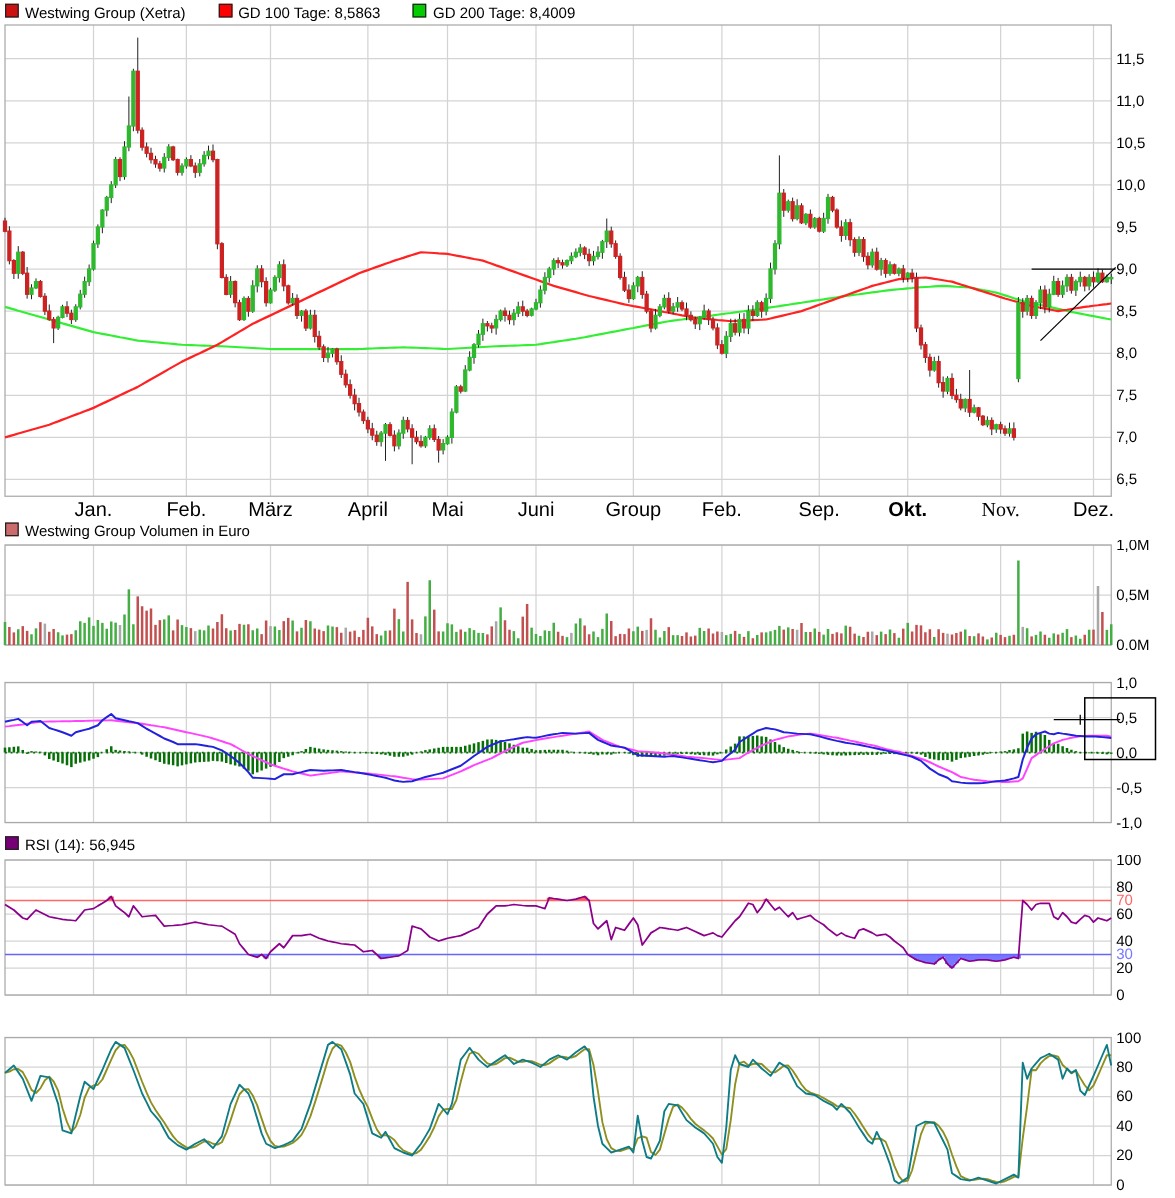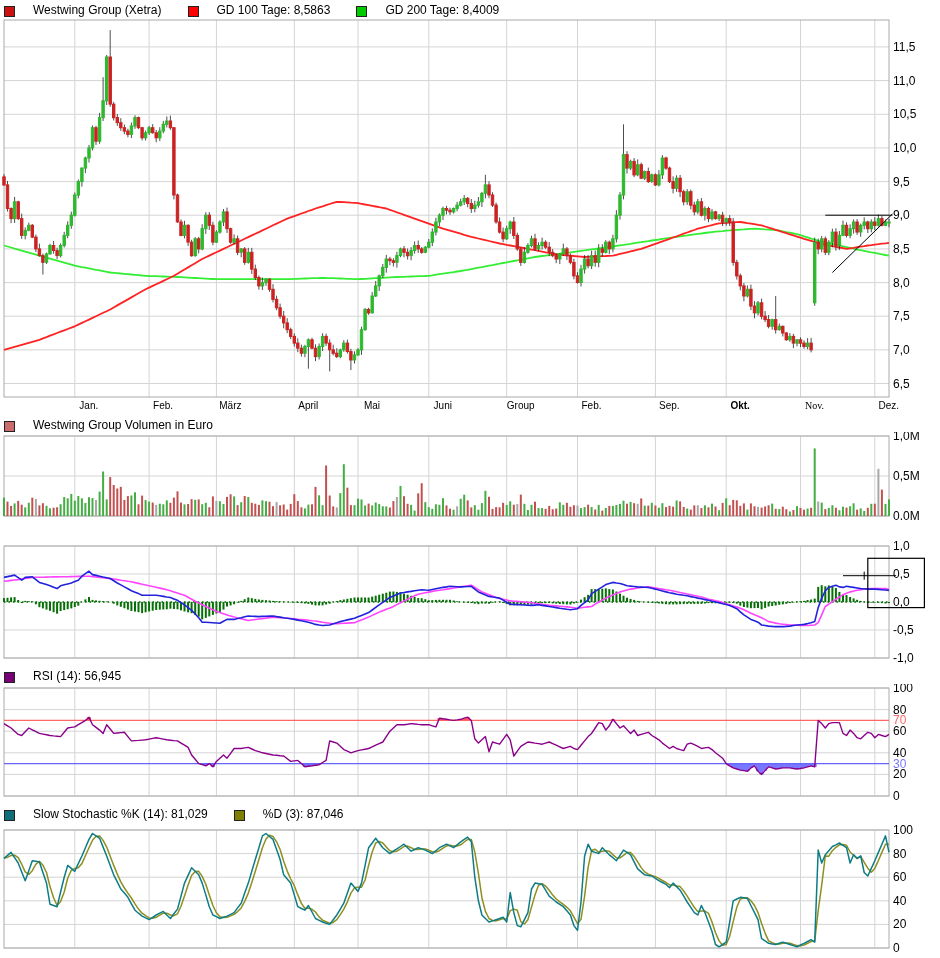--- a/index.html
+++ b/index.html
@@ -1,21 +1,21 @@
 <!DOCTYPE html>
 <html><head>
 <meta charset="utf-8">
 <style>
   html,body{margin:0;padding:0;background:#ffffff;font-family:"Liberation Sans",sans-serif;}
   #stage{position:relative;width:940px;height:958px;background:#ffffff;overflow:hidden;}
   .legend-row{position:absolute;left:4px;height:16px;display:flex;align-items:center;gap:26px;font-size:12px;color:#000;white-space:nowrap;}
-  .legend-item{display:flex;align-items:flex-end;gap:18px;}
+  .legend-item{display:flex;align-items:flex-start;gap:5px;}
   .legend-swatch{width:9px;height:9px;border:1px solid #222;display:inline-block;}
   .panel-svg{position:absolute;left:0;display:block;}
-  .month-row{position:absolute;left:14px;width:796px;height:16px;font-size:10px;color:#000;}
+  .month-row{position:absolute;left:0;width:796px;height:16px;font-size:16px;color:#000;}
   .month-label{position:absolute;top:1px;transform:translateX(-50%);}
 </style>
 </head>
 <body>
 
 <div id="stage">
   <div class="legend-row" style="top:2px">
       <span class="legend-item">
         <span class="legend-swatch" style="background: rgb(204, 17, 17);"></span>
         <span>Westwing Group (Xetra)</span>
@@ -1213,30 +1213,20 @@
       <path d="M4.0,39.6L7.5,41.8L11.1,44.0L14.6,47.2L18.2,50.4L21.7,51.5L25.2,47.7L28.8,44.0L32.3,45.8L35.9,47.6L39.4,49.4L42.9,50.1L46.5,50.8L50.0,51.5L53.6,51.9L57.1,52.2L60.6,52.6L64.2,48.3L67.7,44.0L71.3,43.4L74.8,42.9L78.3,40.7L81.9,38.6L85.4,36.4L89.0,33.2L92.5,40.7L96.0,43.4L99.6,46.1L103.1,49.4L106.7,40.7L110.2,45.0L113.7,49.4L117.3,49.0L120.8,48.6L124.4,48.3L127.9,52.6L131.4,56.9L135.0,56.6L138.5,56.4L142.1,56.1L145.6,55.8L149.1,55.1L152.7,54.4L156.2,53.7L159.8,54.4L163.3,55.1L166.8,55.8L170.4,56.2L173.9,56.6L177.5,56.9L181.0,59.1L184.5,61.2L188.1,63.4L191.6,71.0L195.2,75.3L198.7,79.6L202.2,80.7L205.8,81.8L209.3,79.6L212.9,82.8L216.4,77.4L219.9,74.2L223.5,71.0L227.0,74.2L230.6,69.3L234.1,64.5L237.6,64.5L241.2,64.5L244.7,63.9L248.3,63.4L251.8,65.0L255.3,66.6L258.9,67.7L262.4,68.8L266.0,69.5L269.5,70.2L273.0,71.0L276.6,71.3L280.1,71.7L283.7,72.0L287.2,74.7L290.7,77.4L294.3,76.9L297.8,76.4L301.4,79.6L304.9,82.8L308.4,82.3L312.0,81.8L315.5,81.2L319.1,80.7L322.6,78.5L326.1,76.4L329.7,56.9L333.2,58.0L336.8,59.1L340.3,62.3L343.8,65.6L347.4,67.2L350.9,68.8L354.5,67.7L358.0,66.6L361.5,65.9L365.1,65.2L368.6,64.5L372.2,62.9L375.7,61.2L379.2,59.6L382.8,58.0L386.3,52.6L389.9,47.2L393.4,44.0L396.9,40.7L400.5,40.7L404.0,40.7L407.6,40.2L411.1,39.6L414.6,40.0L418.2,40.4L421.7,40.7L425.3,40.7L428.8,40.7L432.3,41.8L435.9,42.9L439.4,34.2L443.0,34.8L446.5,35.3L450.0,35.9L453.6,36.4L457.1,35.9L460.7,35.3L464.2,34.2L467.7,33.2L471.3,36.4L474.8,54.8L478.4,59.1L481.9,55.8L485.4,52.6L489.0,67.7L492.5,58.0L496.1,59.1L499.6,60.2L503.1,55.3L506.7,50.4L510.2,55.8L513.8,72.0L517.3,67.2L520.8,62.3L524.4,60.2L527.9,58.0L531.5,58.5L535.0,59.1L538.5,59.6L542.1,60.2L545.6,59.1L549.2,58.0L552.7,59.6L556.2,61.2L559.8,62.9L563.3,64.5L566.9,63.4L570.4,62.3L573.9,64.5L577.5,65.6L581.0,61.2L584.6,56.9L588.1,52.6L591.6,49.4L595.2,44.0L598.7,38.6L602.3,39.6L605.8,46.1L609.3,41.8L612.9,35.3L616.4,39.6L620.0,44.0L623.5,41.8L627.0,45.6L630.6,49.4L634.1,46.1L637.7,51.5L641.2,50.4L644.7,49.4L648.3,48.3L651.8,51.5L655.4,53.7L658.9,55.8L662.4,59.1L666.0,61.8L669.5,64.5L673.1,62.3L676.6,64.5L680.1,65.6L683.7,66.6L687.2,60.2L690.8,59.1L694.3,60.7L697.8,62.3L701.4,64.5L704.9,63.9L708.5,63.4L712.0,65.6L715.5,68.8L719.1,71.5L722.6,74.2L726.2,79.6L729.7,81.8L733.2,83.9L736.8,85.0L740.3,86.1L743.9,86.6L747.4,87.2L750.9,83.9L754.5,81.8L758.0,87.2L761.6,90.4L765.1,86.6L768.6,82.8L772.2,83.9L775.7,85.0L779.3,84.5L782.8,83.9L786.3,83.9L789.9,83.9L793.4,84.5L797.0,85.0L800.5,84.5L804.0,83.9L807.6,82.8L811.1,81.8L814.7,82.8L818.2,36.4L821.7,39.6L825.3,44.0L828.8,39.6L832.4,38.6L835.9,38.6L839.4,38.6L843.0,49.4L846.5,51.5L850.1,46.1L853.6,49.4L857.1,53.7L860.7,54.8L864.2,51.5L867.8,48.3L871.3,49.4L874.8,53.7L878.4,50.4L881.9,51.5L885.5,52.6L889.0,50.4" fill="none" stroke="#8b008b" stroke-width="1.4" stroke-linejoin="round"></path>
       <text x="893" y="8.0" font-size="12" font-family="Liberation Sans, sans-serif" fill="#000">100</text>
       <text x="893" y="29.6" font-size="12" font-family="Liberation Sans, sans-serif" fill="#000">80</text>
       <text x="893" y="40.4" font-size="12" font-family="Liberation Sans, sans-serif" fill="#ff6666">70</text>
       <text x="893" y="51.2" font-size="12" font-family="Liberation Sans, sans-serif" fill="#000">60</text>
       <text x="893" y="72.8" font-size="12" font-family="Liberation Sans, sans-serif" fill="#000">40</text>
       <text x="893" y="83.6" font-size="12" font-family="Liberation Sans, sans-serif" fill="#7777ff">30</text>
       <text x="893" y="94.4" font-size="12" font-family="Liberation Sans, sans-serif" fill="#000">20</text>
       <text x="893" y="116.0" font-size="12" font-family="Liberation Sans, sans-serif" fill="#000">0</text>
     </svg>
-  <div class="legend-row" style="top:806px">
-      <span class="legend-item">
-        <span class="legend-swatch" style="background: rgb(14, 110, 122);"></span>
-        <span>Slow Stochastic %K (14): 81,029</span>
-      </span>
-      <span class="legend-item">
-        <span class="legend-swatch" style="background: rgb(128, 128, 0);"></span>
-        <span>%D (3): 87,046</span>
-      </span>
-    </div>
   <svg class="panel-svg" style="top:822px" width="940" height="134" id="svg-stoch">
       <line x1="4" y1="8.0" x2="889" y2="8.0" stroke="#d4d4d4" stroke-width="1"></line>
       <line x1="4" y1="31.6" x2="889" y2="31.6" stroke="#d4d4d4" stroke-width="1"></line>
       <line x1="4" y1="55.2" x2="889" y2="55.2" stroke="#d4d4d4" stroke-width="1"></line>
       <line x1="4" y1="78.8" x2="889" y2="78.8" stroke="#d4d4d4" stroke-width="1"></line>
       <line x1="4" y1="102.4" x2="889" y2="102.4" stroke="#d4d4d4" stroke-width="1"></line>
       <line x1="4" y1="126.0" x2="889" y2="126.0" stroke="#d4d4d4" stroke-width="1"></line>
       <line x1="74.8" y1="8" x2="74.8" y2="126" stroke="#d4d4d4" stroke-width="1"></line>
       <line x1="149.1" y1="8" x2="149.1" y2="126" stroke="#d4d4d4" stroke-width="1"></line>
       <line x1="216.4" y1="8" x2="216.4" y2="126" stroke="#d4d4d4" stroke-width="1"></line>

